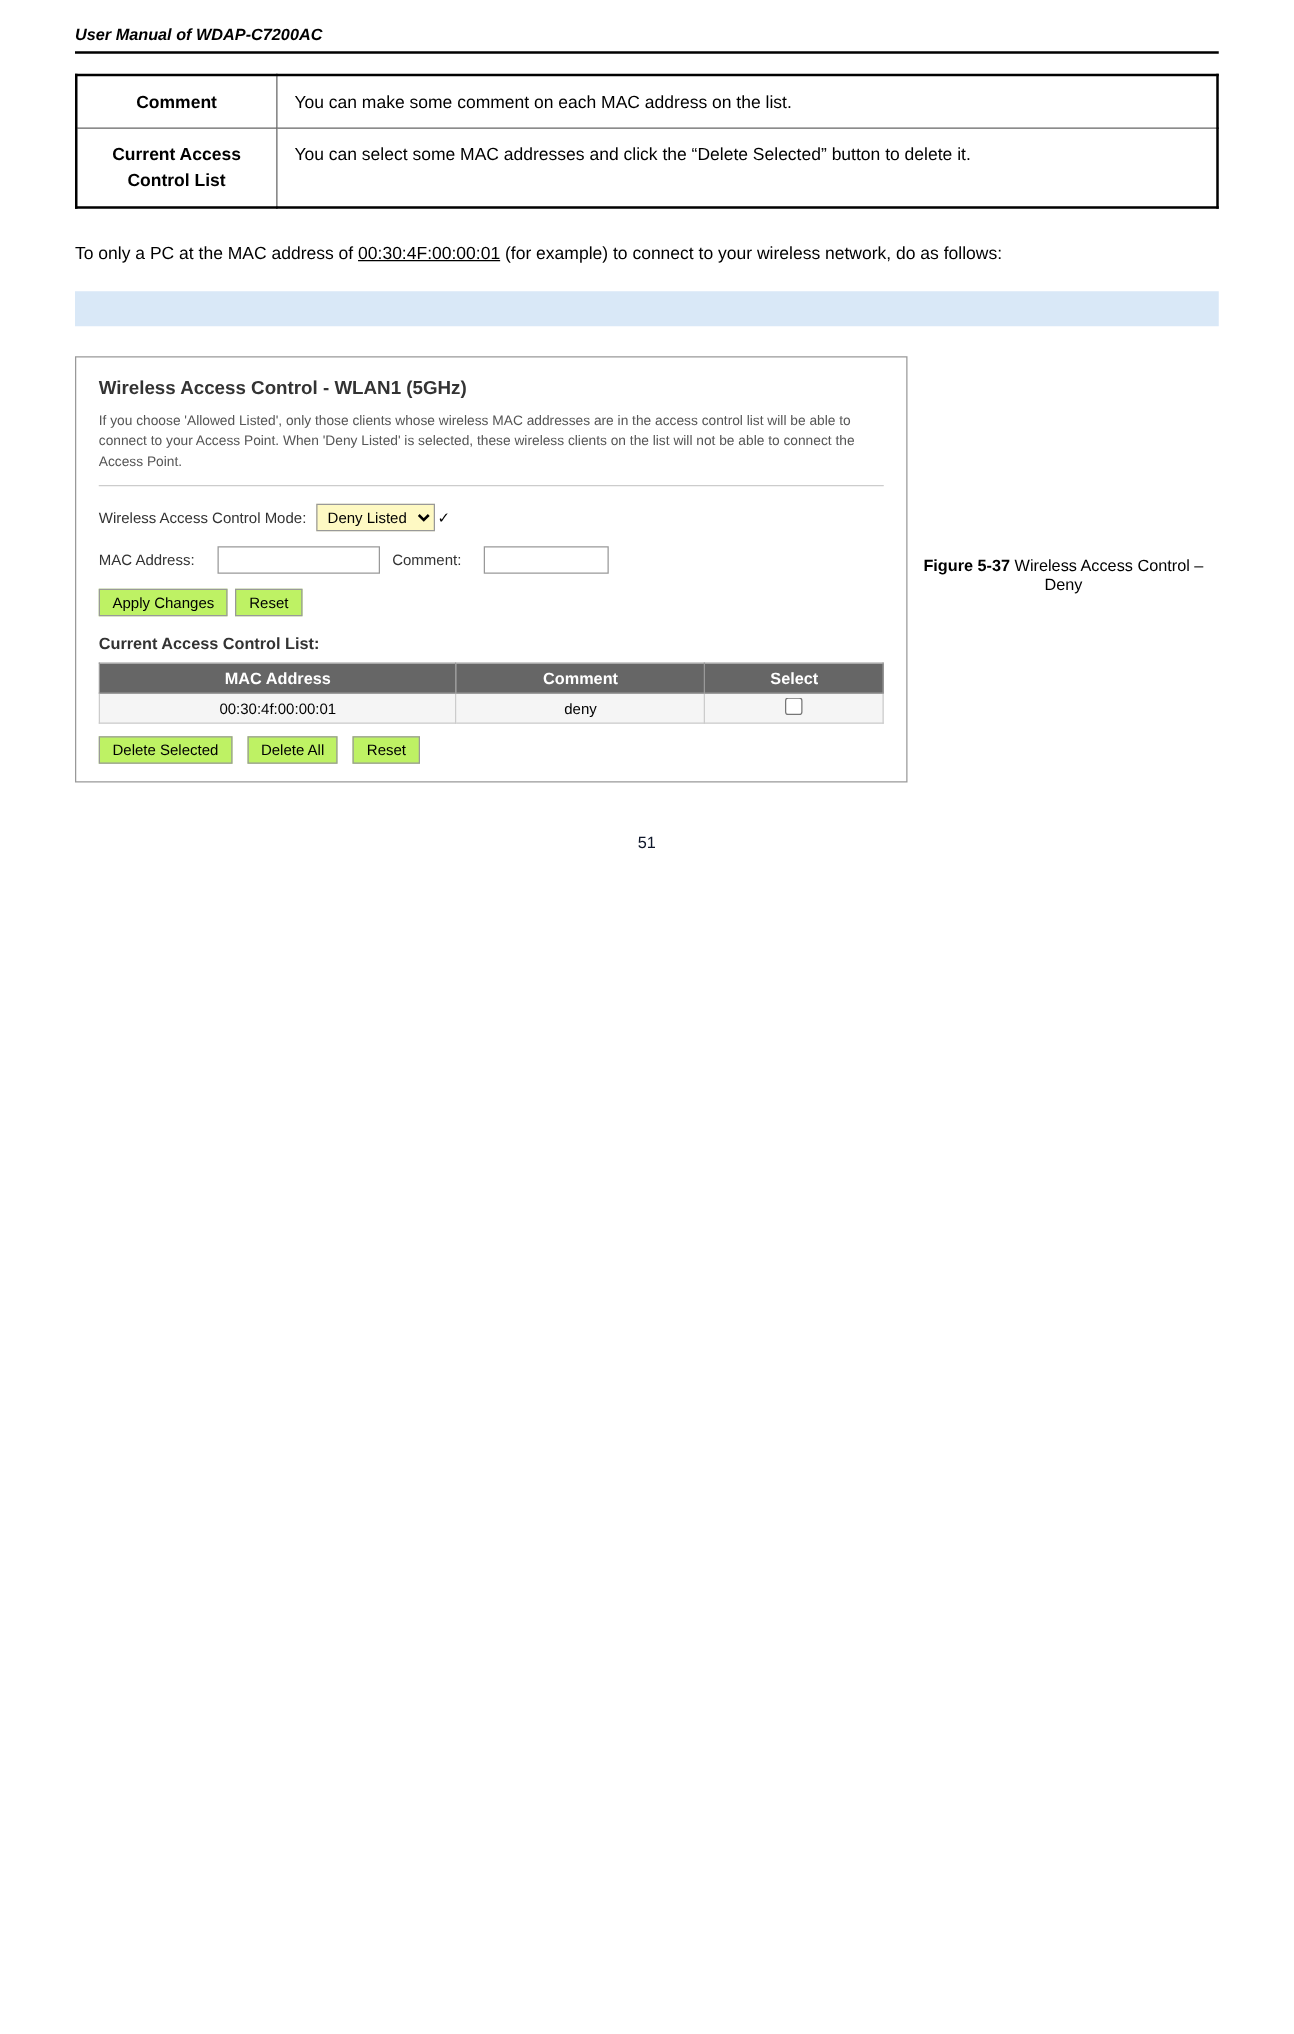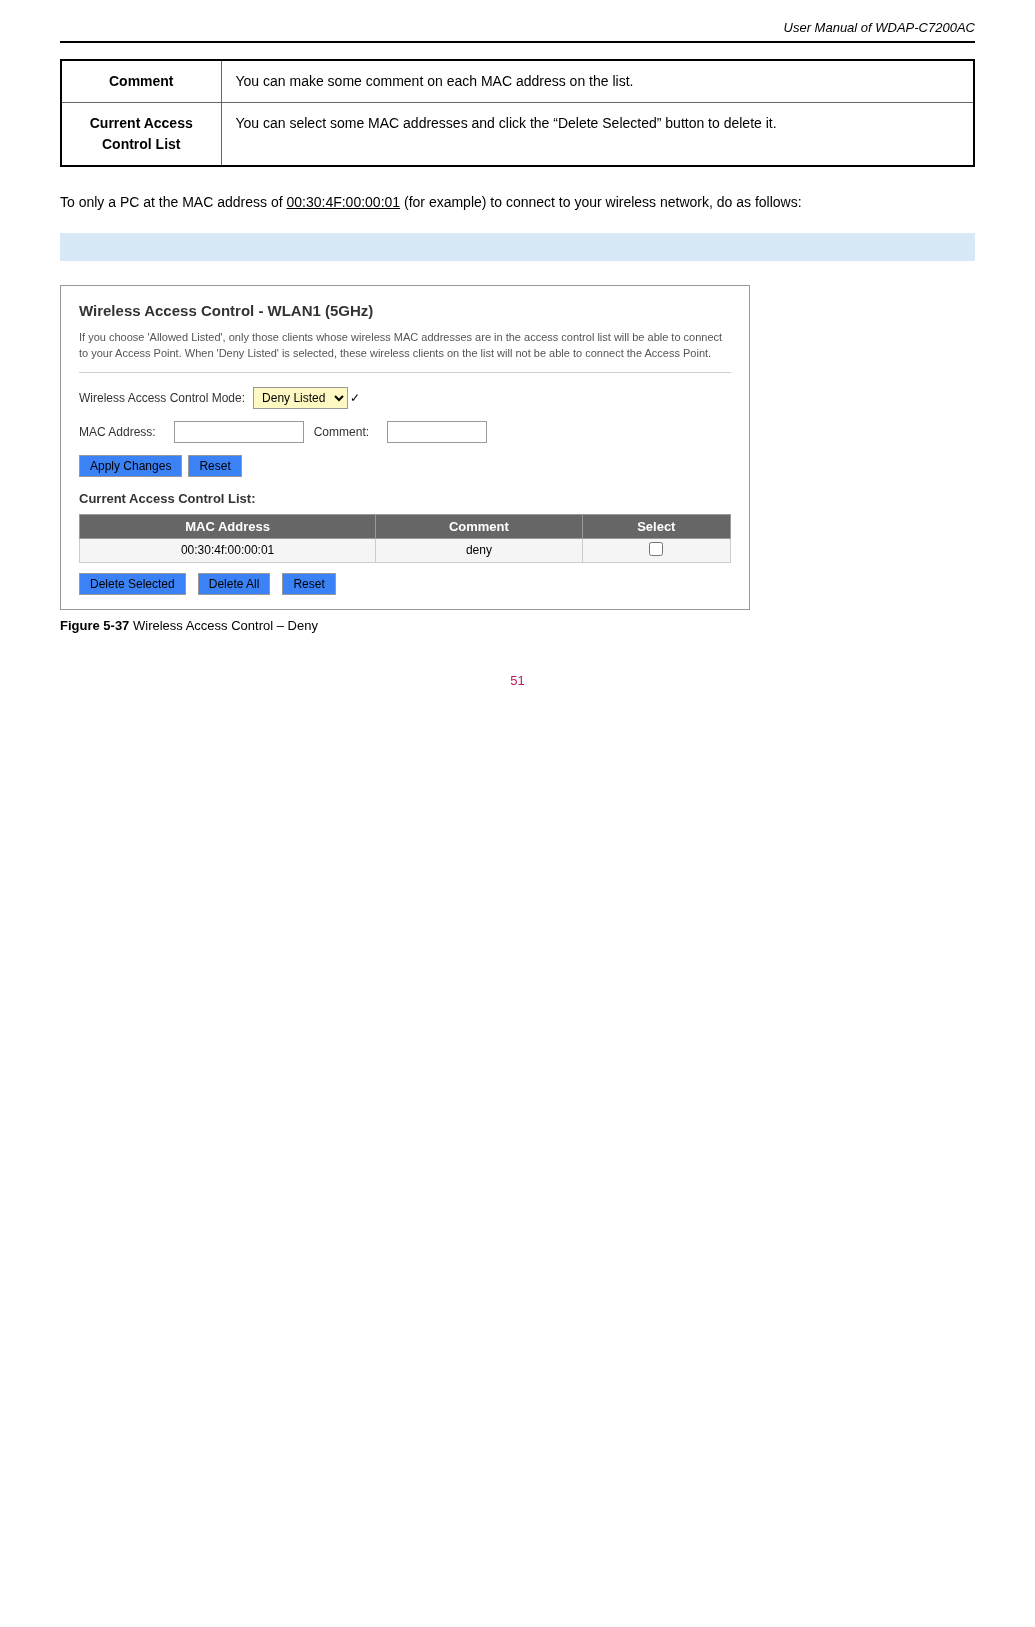--- a/index.html
+++ b/index.html
@@ -6,28 +6,27 @@
     body {
       font-family: Arial, sans-serif;
       font-size: 14px;
       color: #000;
       background: #fff;
       width: 1035px;
       min-height: 1627px;
       padding: 20px 60px 40px 60px;
     }
     .page-header {
-      text-align: right;
       font-style: italic;
       font-size: 13px;
       color: #000;
       border-bottom: 2px solid #000;
       padding-bottom: 6px;
       margin-bottom: 16px;
-      font-weight: normal;
+      font-weight: bold;
     }
     .info-table {
       width: 100%;
       border-collapse: collapse;
       border: 2px solid #000;
       margin-bottom: 24px;
     }
     .info-table td {
       border: 1px solid #666;
       padding: 10px 14px;
@@ -65,22 +64,22 @@
       flex-shrink: 0;
     }
     .step-content {
       flex: 1;
     }
     .step-content .mac-highlight {
       text-decoration: underline;
     }
     .figure-container {
       display: flex;
-      flex-direction: column;
-      align-items: flex-start;
+      flex-direction: row;
+      align-items: center;
       margin-bottom: 24px;
     }
     .wac-box {
       border: 1px solid #999;
       background: #fff;
       width: 690px;
       padding: 16px 18px 14px 18px;
       font-size: 12px;
     }
     .wac-title {
@@ -125,21 +124,21 @@
     }
     .wac-mac-row {
       display: flex;
       align-items: center;
       margin-bottom: 12px;
       gap: 10px;
     }
     .wac-btn {
       font-size: 12px;
       border: 1px solid #999;
-      background: #3b82f6;
+      background: #bef264;
       padding: 3px 10px;
       cursor: pointer;
       margin-right: 6px;
     }
     .wac-btn-row {
       display: flex;
       align-items: center;
       margin-bottom: 14px;
     }
     .wac-section-title {
@@ -179,21 +178,21 @@
     .figure-caption {
       font-size: 13px;
       margin-top: 8px;
       text-align: center;
     }
     .figure-caption strong { font-weight: bold; }
     .page-num {
       text-align: center;
       margin-top: 40px;
       font-size: 13px;
-      color: #be185d;
+      color: #0f172a;
     }
   </style>
 </head>
 <body>
 
 <div class="page-header">
   <span>User  Manual  of  WDAP-C7200AC</span>
 </div>
 
 <table class="info-table">

